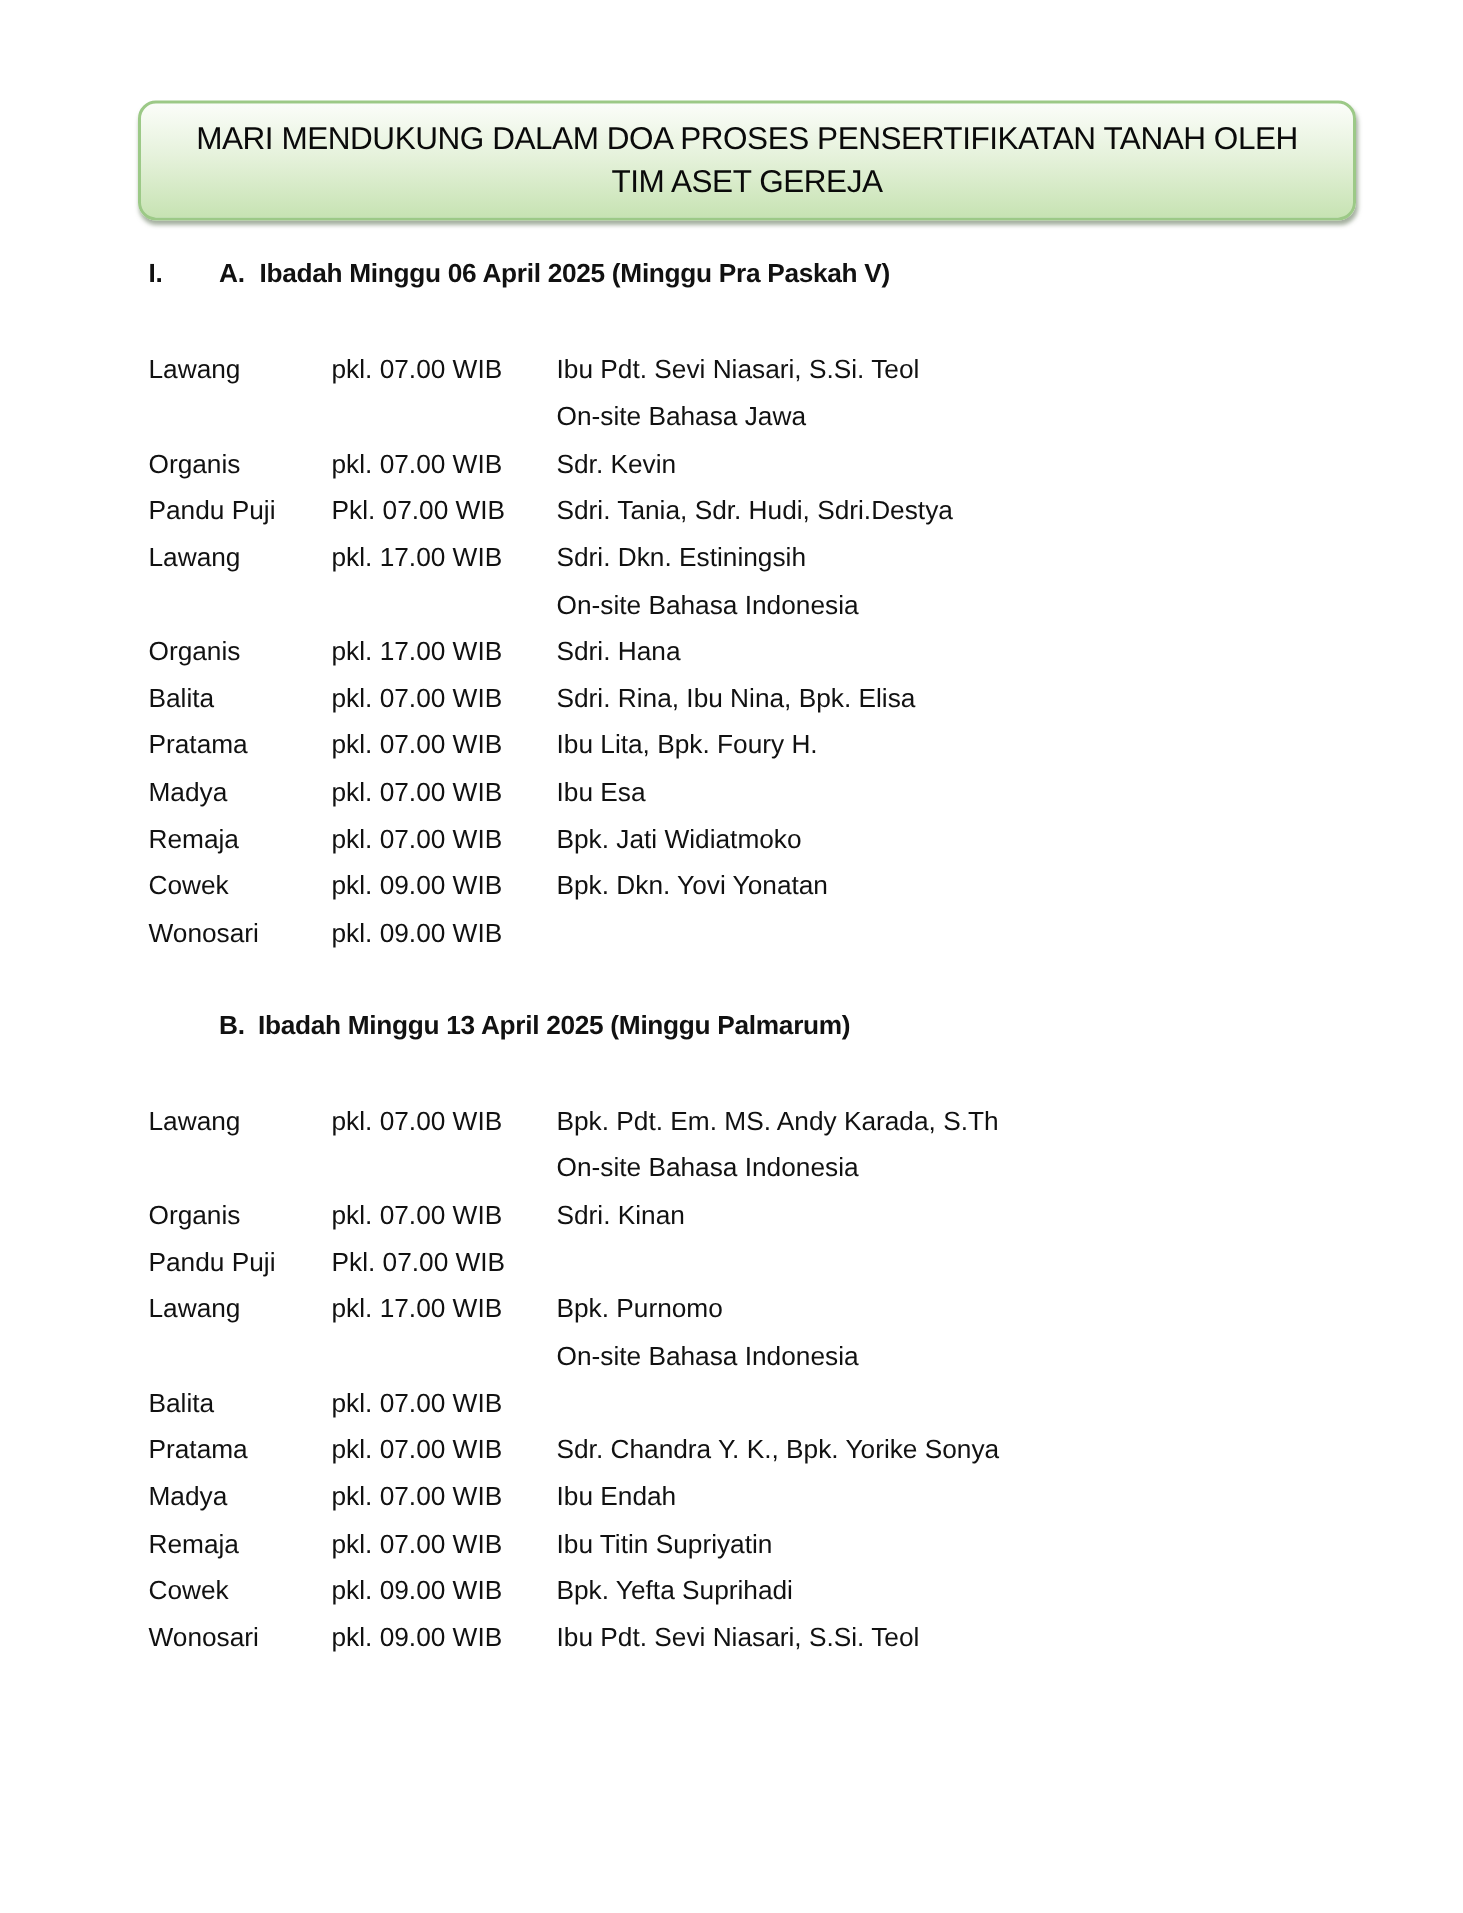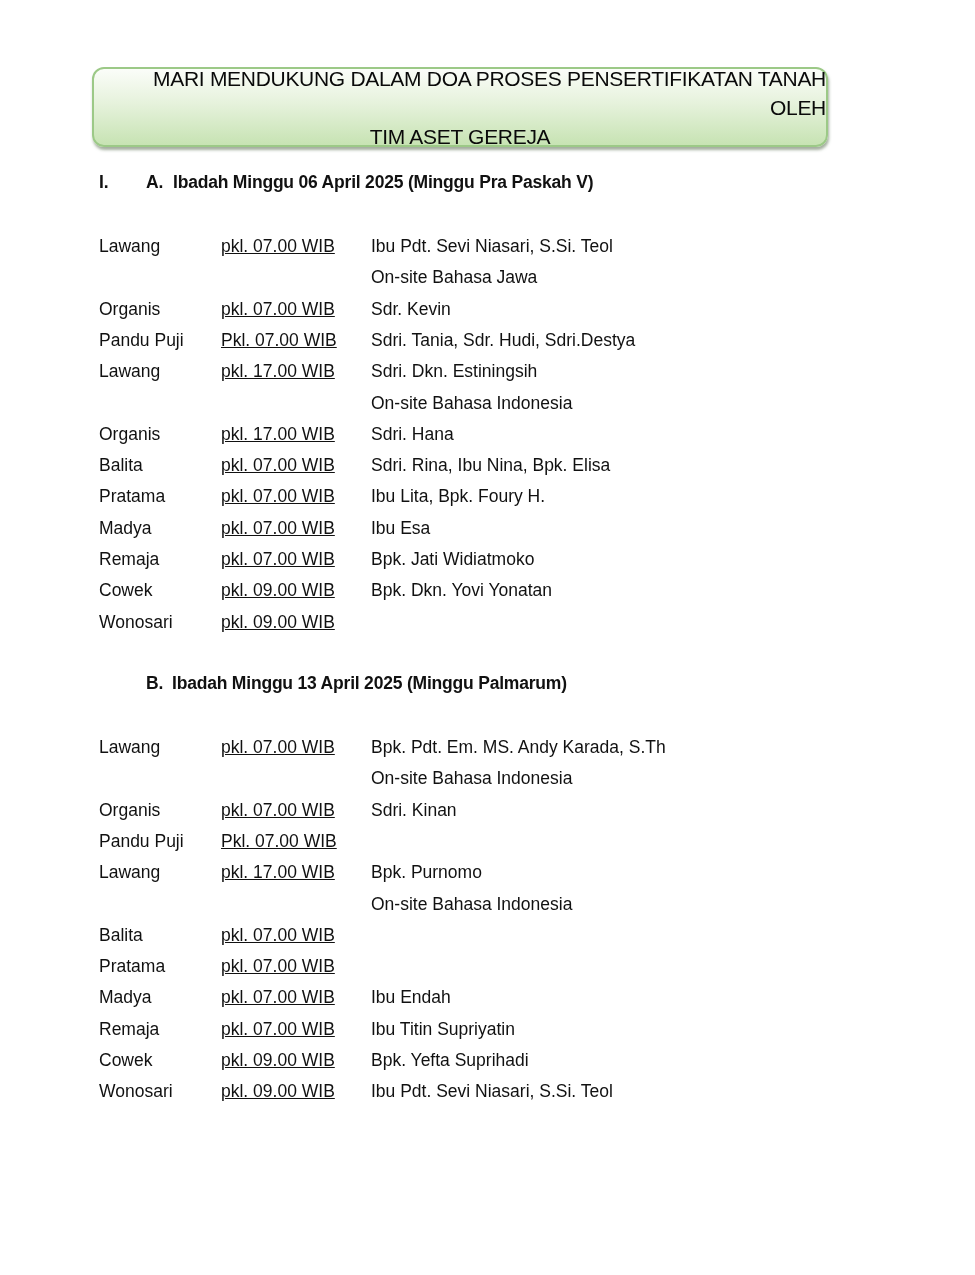--- a/index.html
+++ b/index.html
@@ -1,33 +1,33 @@
 <!DOCTYPE html>
 <html><head>
 <meta charset="utf-8">
 <style>
   html, body { margin: 0; padding: 0; background: #ffffff; }
   body { width: 975px; height: 1275px; position: relative; overflow: hidden;
          font-family: "Liberation Sans", sans-serif; color: #111; }
   .banner {
-    position: absolute; left: 92px; top: 67px; width: 736px; height: 80px;
+    position: absolute; left: 92px; top: 67px; width: 812px; height: 80px;
     box-sizing: border-box; border: 2px solid #9cc987; border-radius: 12px;
     background: linear-gradient(to bottom, #fbfdf9 0%, #e6f2dc 45%, #c7e3b3 100%);
     box-shadow: 1px 3px 3px rgba(90,110,80,0.55);
     display: flex; flex-direction: column; align-items: center; justify-content: center;
-    text-align: right;
+    text-align: left;
   }
   .banner .line { font-size: 21px; line-height: 29px; letter-spacing: -0.3px; color: #0a0a0a; }
   .section-head {
     position: absolute; font-weight: bold; font-size: 17.5px; letter-spacing: -0.2px;
   }
   .roman { position: absolute; left: 99px; }
   .row { position: absolute; font-size: 17.5px; height: 24px; line-height: 24px; }
   .c1 { position: absolute; left: 99px; white-space: nowrap; }
-  .c2 { position: absolute; left: 221px; white-space: nowrap; text-decoration: underline; }
+  .c2 { position: absolute; left: 221px; white-space: nowrap; }
   .c3 { position: absolute; left: 371px; white-space: nowrap; }
 </style>
 </head>
 <body>
 
 <div class="banner">
   <div class="line">MARI MENDUKUNG DALAM DOA PROSES PENSERTIFIKATAN TANAH OLEH</div>
   <div class="line">TIM ASET GEREJA</div>
 </div>
 
@@ -139,20 +139,21 @@
       <span class="c2"></span>
       <span class="c3">On-site Bahasa Indonesia</span>
     </div>
     <div class="row" style="top: 922.8px; left: 0px; width: 975px;">
       <span class="c1">Balita</span>
       <span class="c2">pkl. 07.00 WIB</span>
     </div>
     <div class="row" style="top: 954.1px; left: 0px; width: 975px;">
       <span class="c1">Pratama</span>
       <span class="c2">pkl. 07.00 WIB</span>
+      <span class="c3">Sdr. Chandra Y. K., Bpk. Yorike Sonya</span>
     </div>
     <div class="row" style="top: 985.4px; left: 0px; width: 975px;">
       <span class="c1">Madya</span>
       <span class="c2">pkl. 07.00 WIB</span>
       <span class="c3">Ibu Endah</span>
     </div>
     <div class="row" style="top: 1016.7px; left: 0px; width: 975px;">
       <span class="c1">Remaja</span>
       <span class="c2">pkl. 07.00 WIB</span>
       <span class="c3">Ibu Titin Supriyatin</span>

